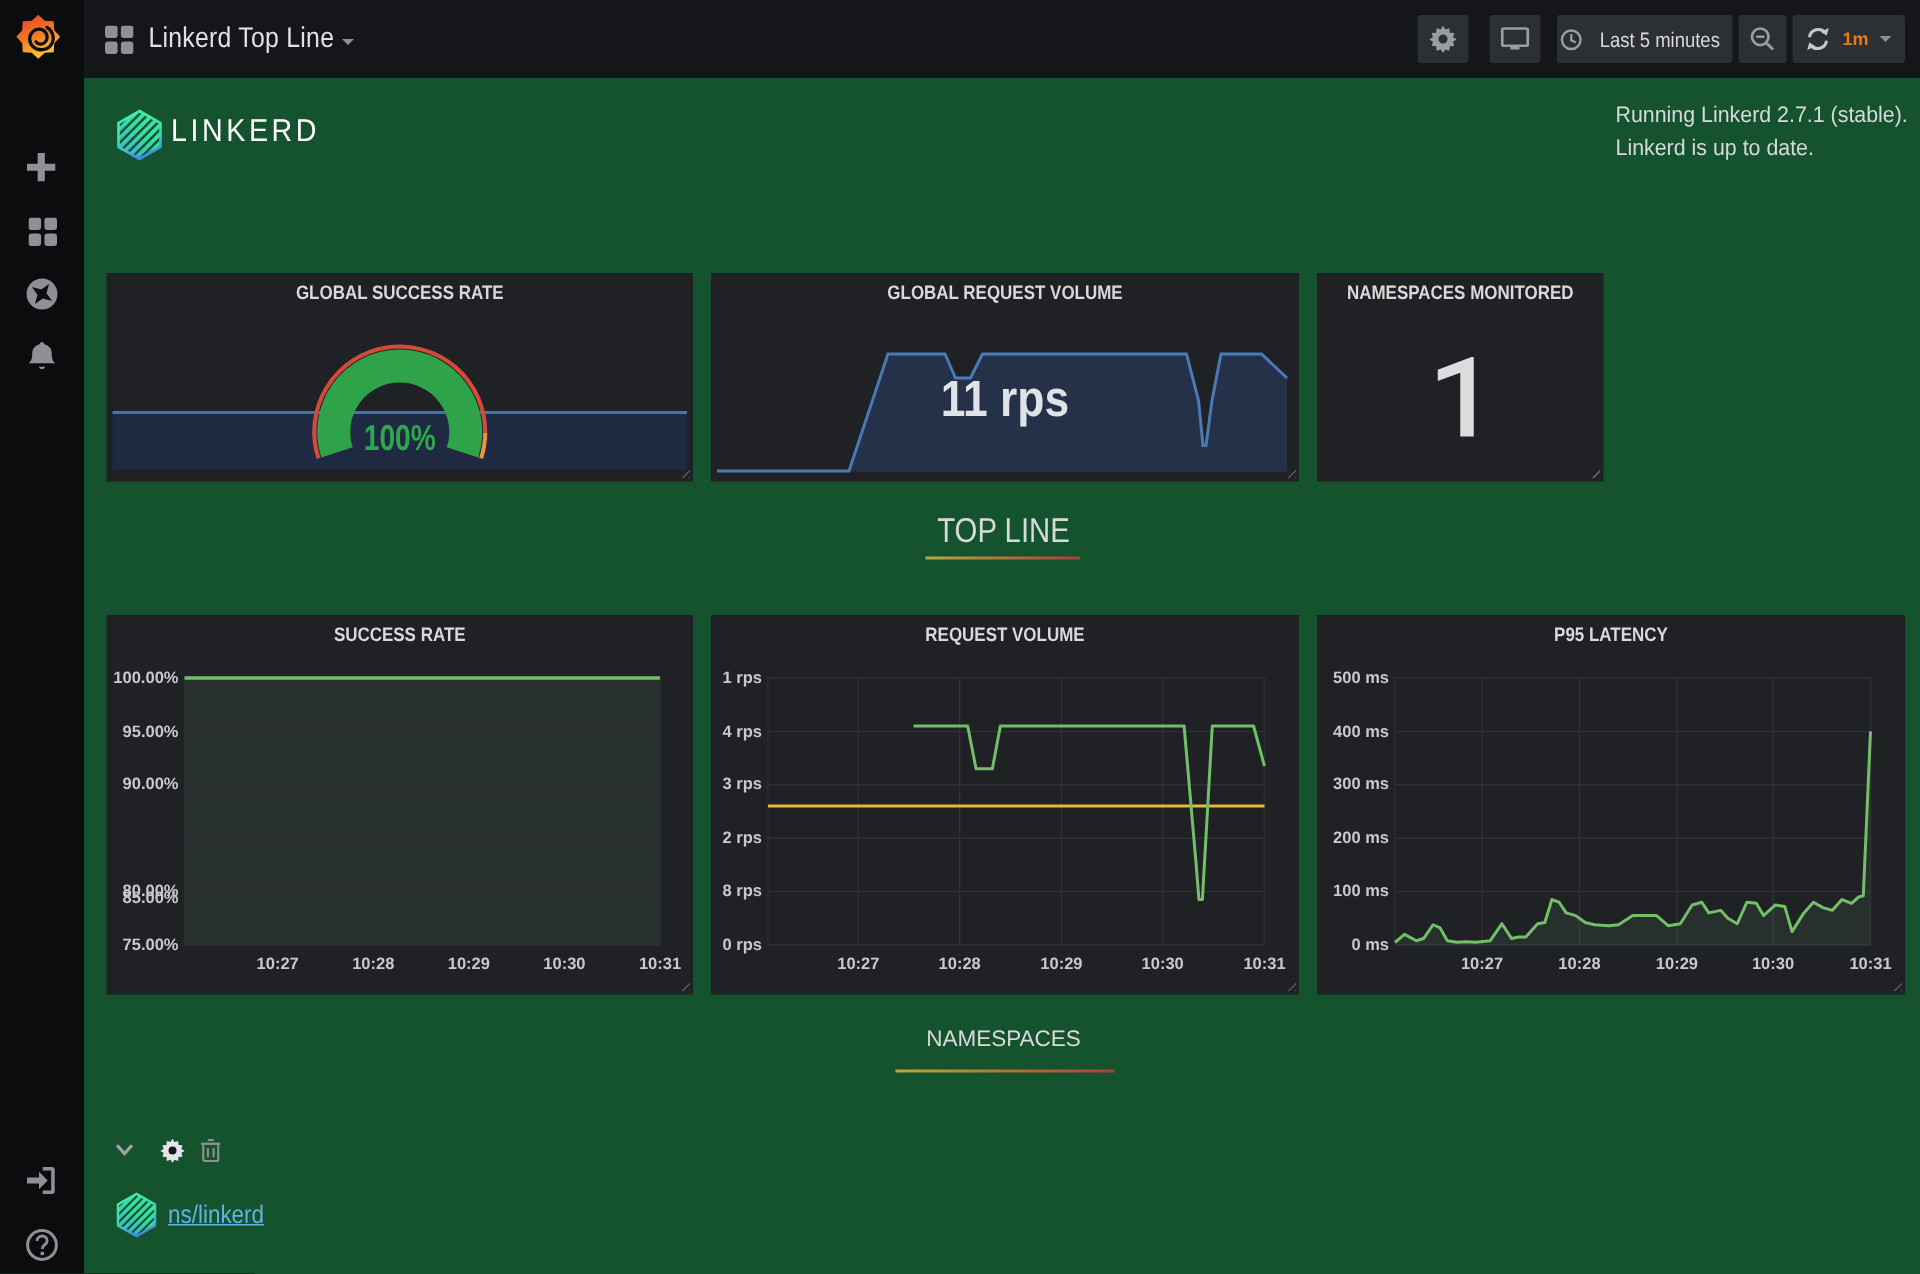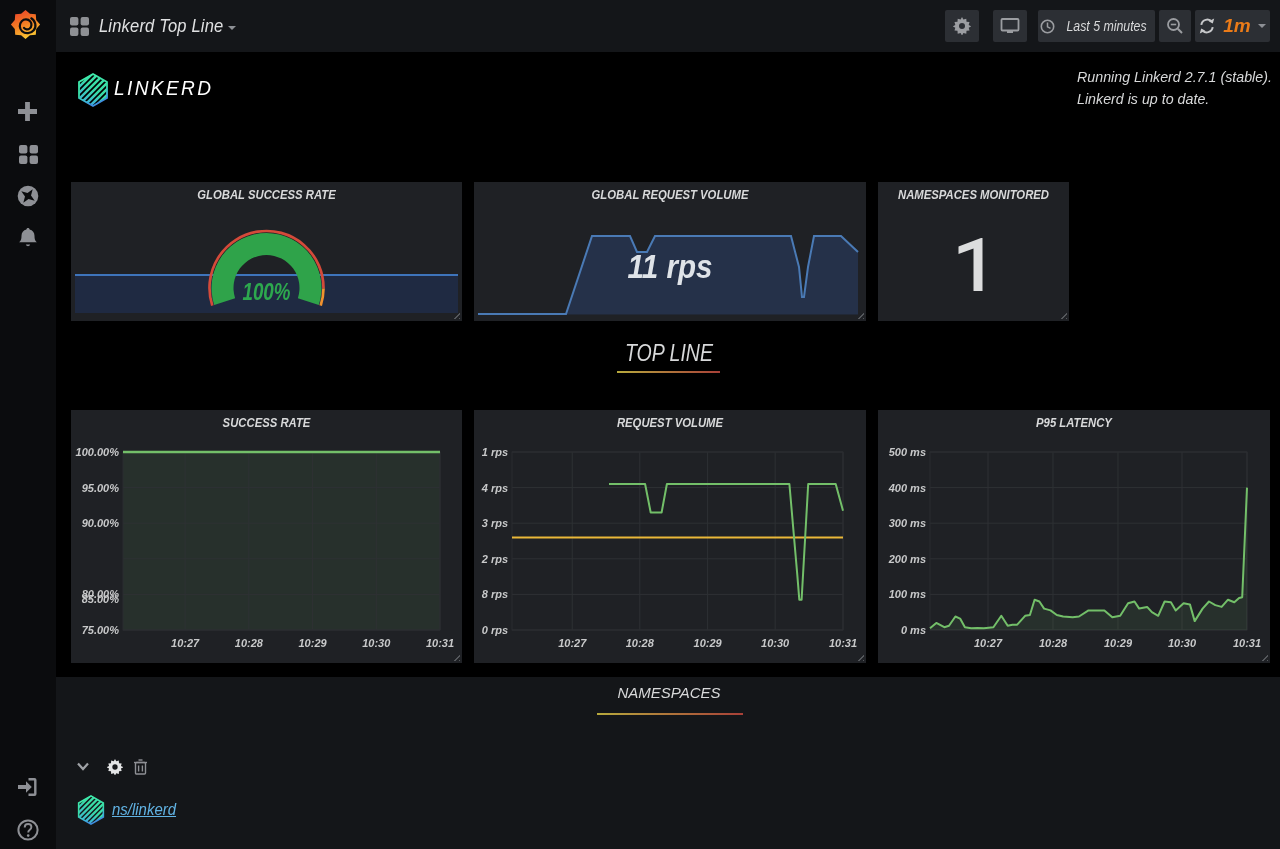--- a/index.html
+++ b/index.html
@@ -1,18 +1,18 @@
 <!DOCTYPE html>
 <html><head>
 <meta charset="utf-8">
 <style>
 * { margin:0; padding:0; box-sizing:border-box; }
 html,body { width:1280px; height:849px; background:#141619; overflow:hidden;
   font-family:"Liberation Sans", sans-serif; }
-#app { position:relative; width:1280px; height:677px; background:#000000;font-style:italic; }
+#app { position:relative; width:1280px; height:849px; background:#14532d; }
 .abs { position:absolute; }
 
 #navbar { position:absolute; left:56px; top:0; width:1224px; height:52px; background:#141619; }
 #sidebar { position:absolute; left:0; top:0; width:56px; height:849px; background:#0b0c0e; }
 #dashtitle { position:absolute; left:99px; top:15px; font-size:19px; font-weight:500; color:#e0e1e2; letter-spacing:0.2px; transform:scaleX(0.87); transform-origin:left center; }
 .navbtn { position:absolute; top:10px; height:32px; background:#2c2f34; border-radius:2px; display:flex; align-items:center; justify-content:center; }
 .caret { width:0; height:0; border-left:4px solid transparent; border-right:4px solid transparent; border-top:4px solid #8d9095; display:inline-block; }
 
 .panel { position:absolute; background:#1f2125; }
 .ptitle { position:absolute; left:0; right:0; top:5px; text-align:center; font-size:13px; font-weight:700; color:#d8d9da; white-space:nowrap; transform:scaleX(0.87); }
@@ -83,21 +83,21 @@
       <line x1="11.8" y1="11.8" x2="16" y2="16" stroke="#9b9da1" stroke-width="2"></line>
     </svg>
   </div>
   <div class="navbtn" style="left:1195px;width:75px;">
     <svg width="16" height="16" viewBox="0 0 16 16" style="margin-right:8px">
       <path d="M2.3 6.8 A6 6 0 0 1 13.0 4.0" fill="none" stroke="#c7c8ca" stroke-width="2"></path>
       <path d="M13.7 9.2 A6 6 0 0 1 3.0 12.0" fill="none" stroke="#c7c8ca" stroke-width="2"></path>
       <path d="M15.2 0.6 L13.8 5.6 L9.7 3.2 Z" fill="#c7c8ca"></path>
       <path d="M0.8 15.4 L2.2 10.4 L6.3 12.8 Z" fill="#c7c8ca"></path>
     </svg>
-    <span style="font-size:19px;font-weight:700;color:#eb7b18;margin-right:7px">1m</span>
+    <span style="font-size:12px;font-weight:700;color:#eb7b18;margin-right:7px">1m</span>
     <span class="caret"></span>
   </div>
 
   <svg class="abs" style="left:18px;top:102px" width="19" height="19" viewBox="0 0 19 19">
     <path d="M7.1 0 h4.8 v7.1 H19 v4.8 h-7.1 V19 H7.1 v-7.1 H0 V7.1 h7.1 Z" fill="#8e9095"></path>
   </svg>
   <svg class="abs" style="left:19px;top:145px" width="19" height="19" viewBox="0 0 19 19">
     <g fill="#8e9095">
       <rect x="0" y="0" width="8.4" height="8.4" rx="2"></rect>
       <rect x="10.6" y="0" width="8.4" height="8.4" rx="2"></rect>

